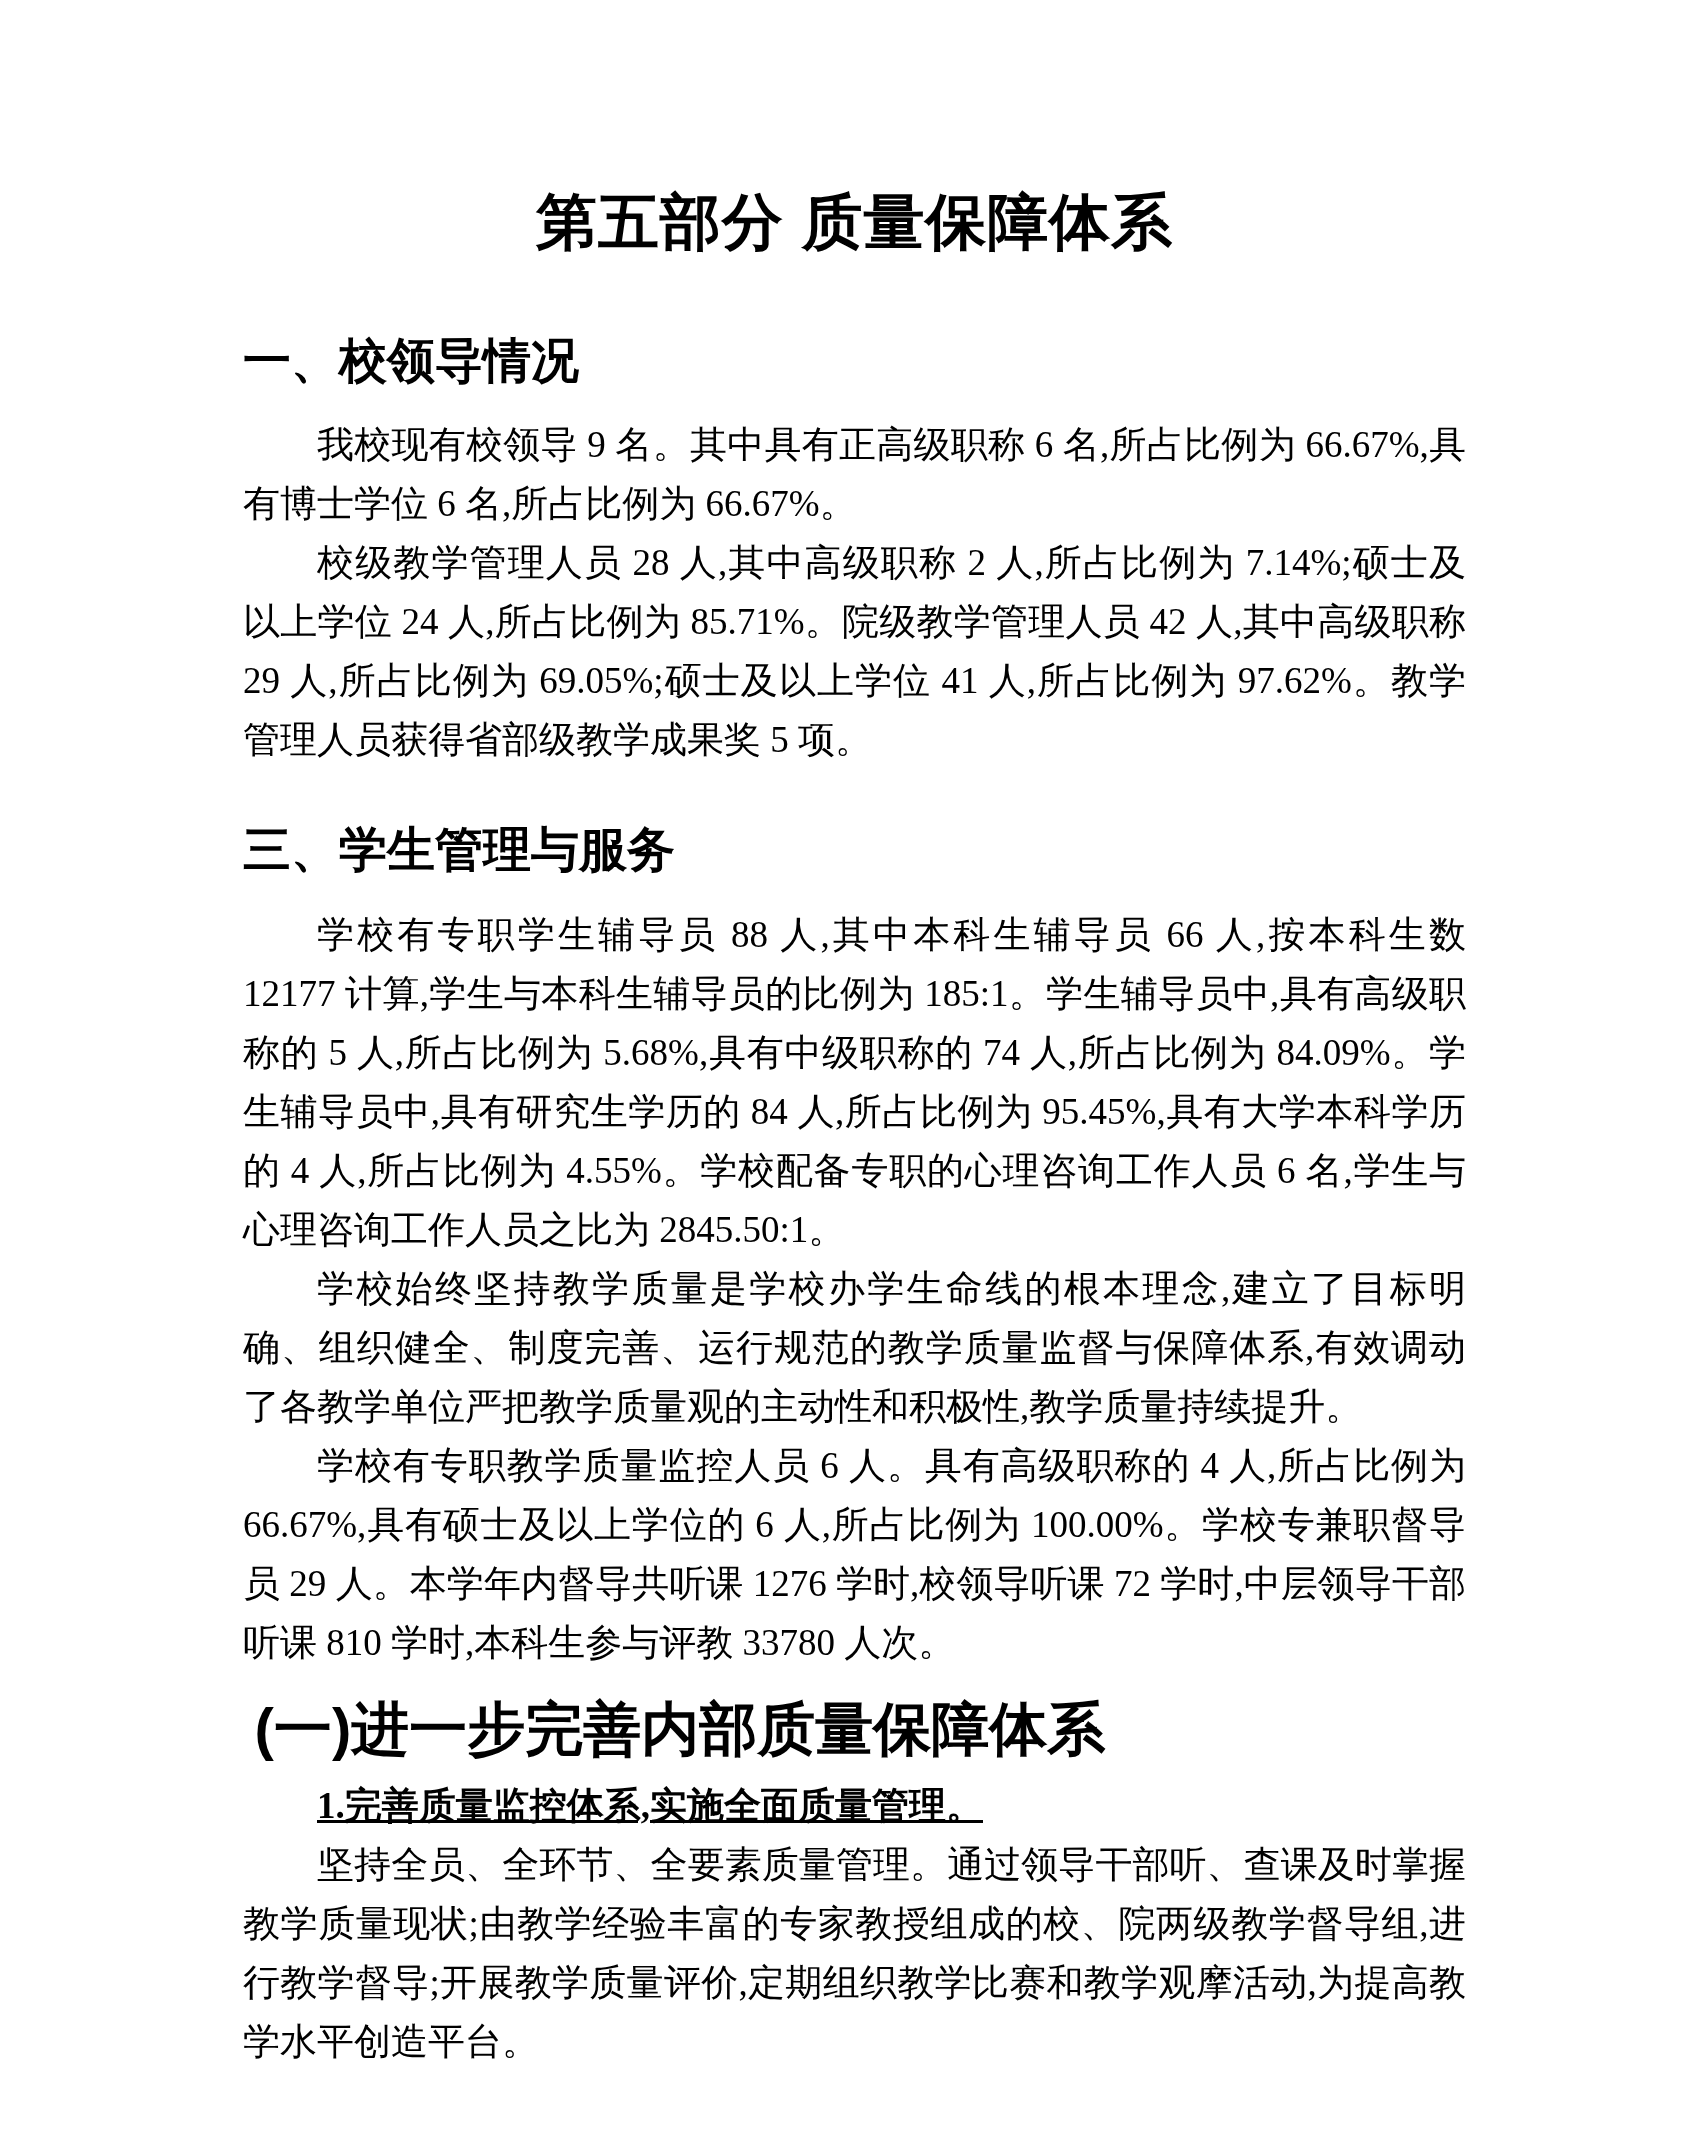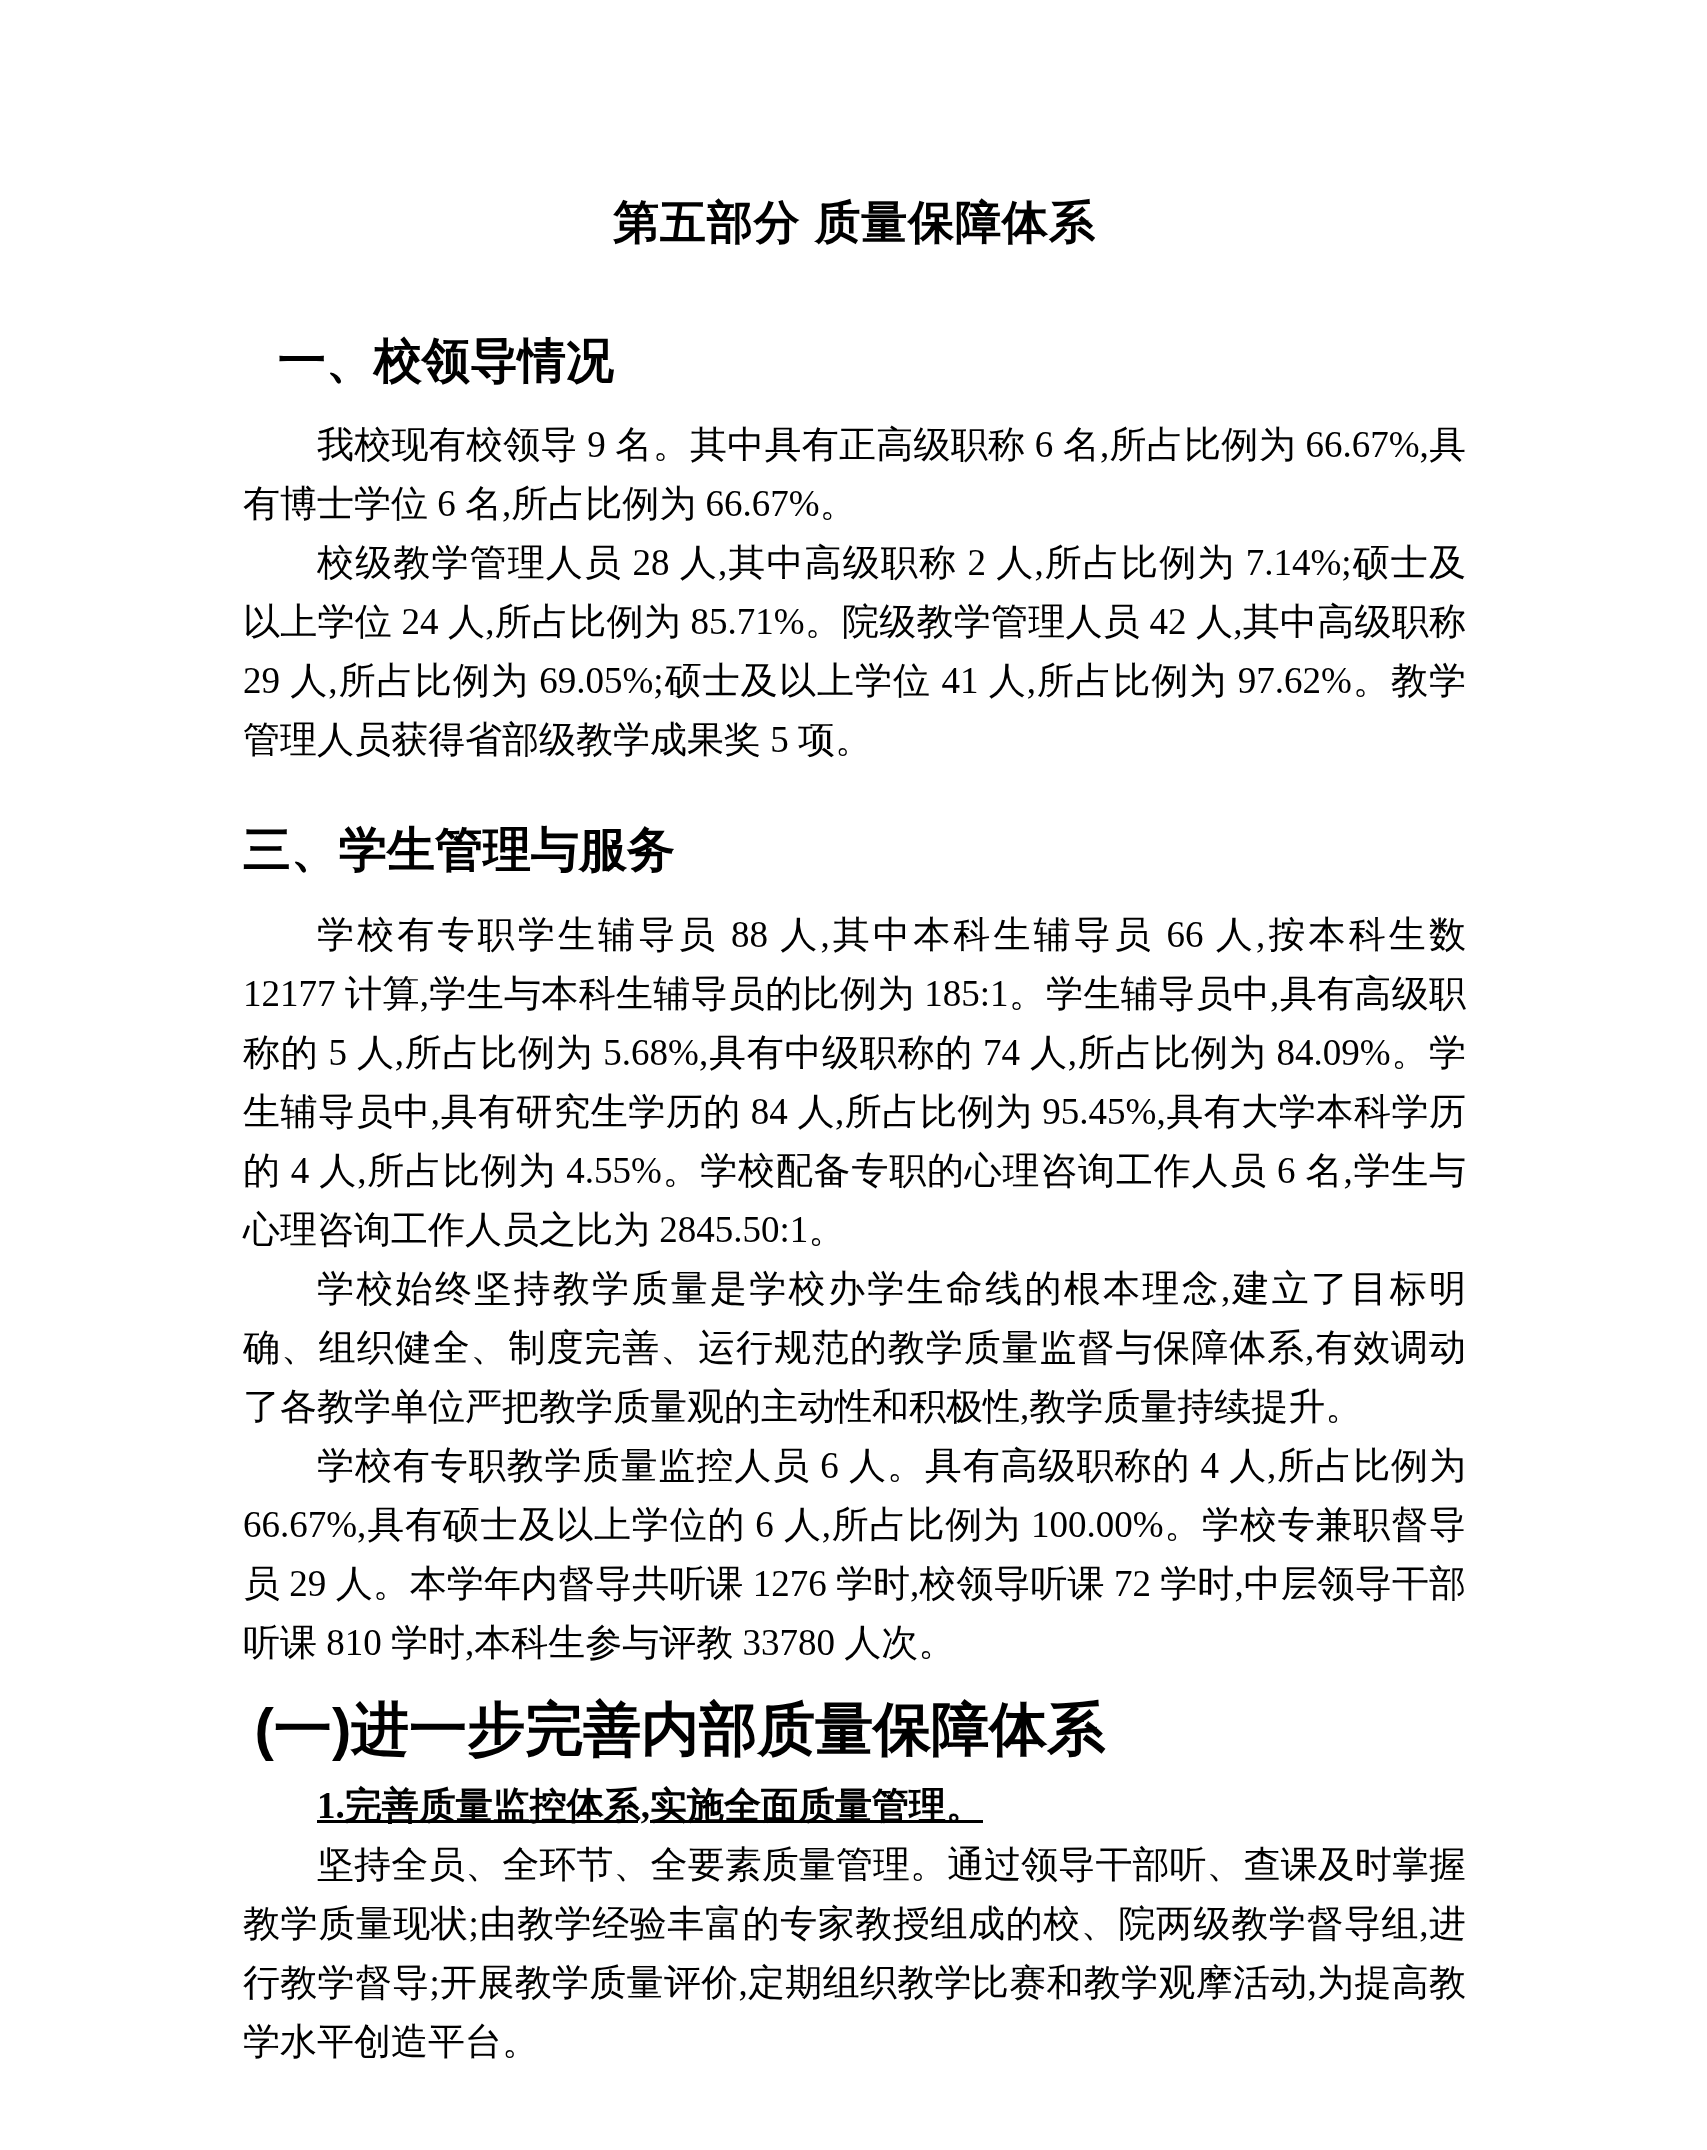--- a/index.html
+++ b/index.html
@@ -11,32 +11,32 @@
     background: #ffffff;
     color: #000000;
     padding: 181px 241px 0 243px;
     font-family: "Liberation Serif", "DejaVu Serif", serif;
   }
   .doc-title {
     margin: 0 0 65px 0;
     text-align: center;
     font-family: "Liberation Sans", "DejaVu Sans", sans-serif;
     font-weight: bold;
-    font-size: 46px;
+    font-size: 61px;
     line-height: 82px;
     letter-spacing: 0.9px;
   }
   .sec-heading {
     margin: 48px 0 22.4px 0;
     font-family: "Liberation Sans", "DejaVu Sans", sans-serif;
     font-weight: bold;
     font-size: 48px;
     line-height: 65px;
   }
-  section:first-of-type .sec-heading { margin-top: 0; margin-left: 35px; }
+  section:first-of-type .sec-heading { margin-top: 0; }
   .body-para {
     margin: 0;
     font-size: 37px;
     line-height: 59px;
     text-align: justify;
     text-justify: inter-ideograph;
     text-indent: 2em;
   }
   .sub-heading {
     margin: 27.5px 0 17px 0;

